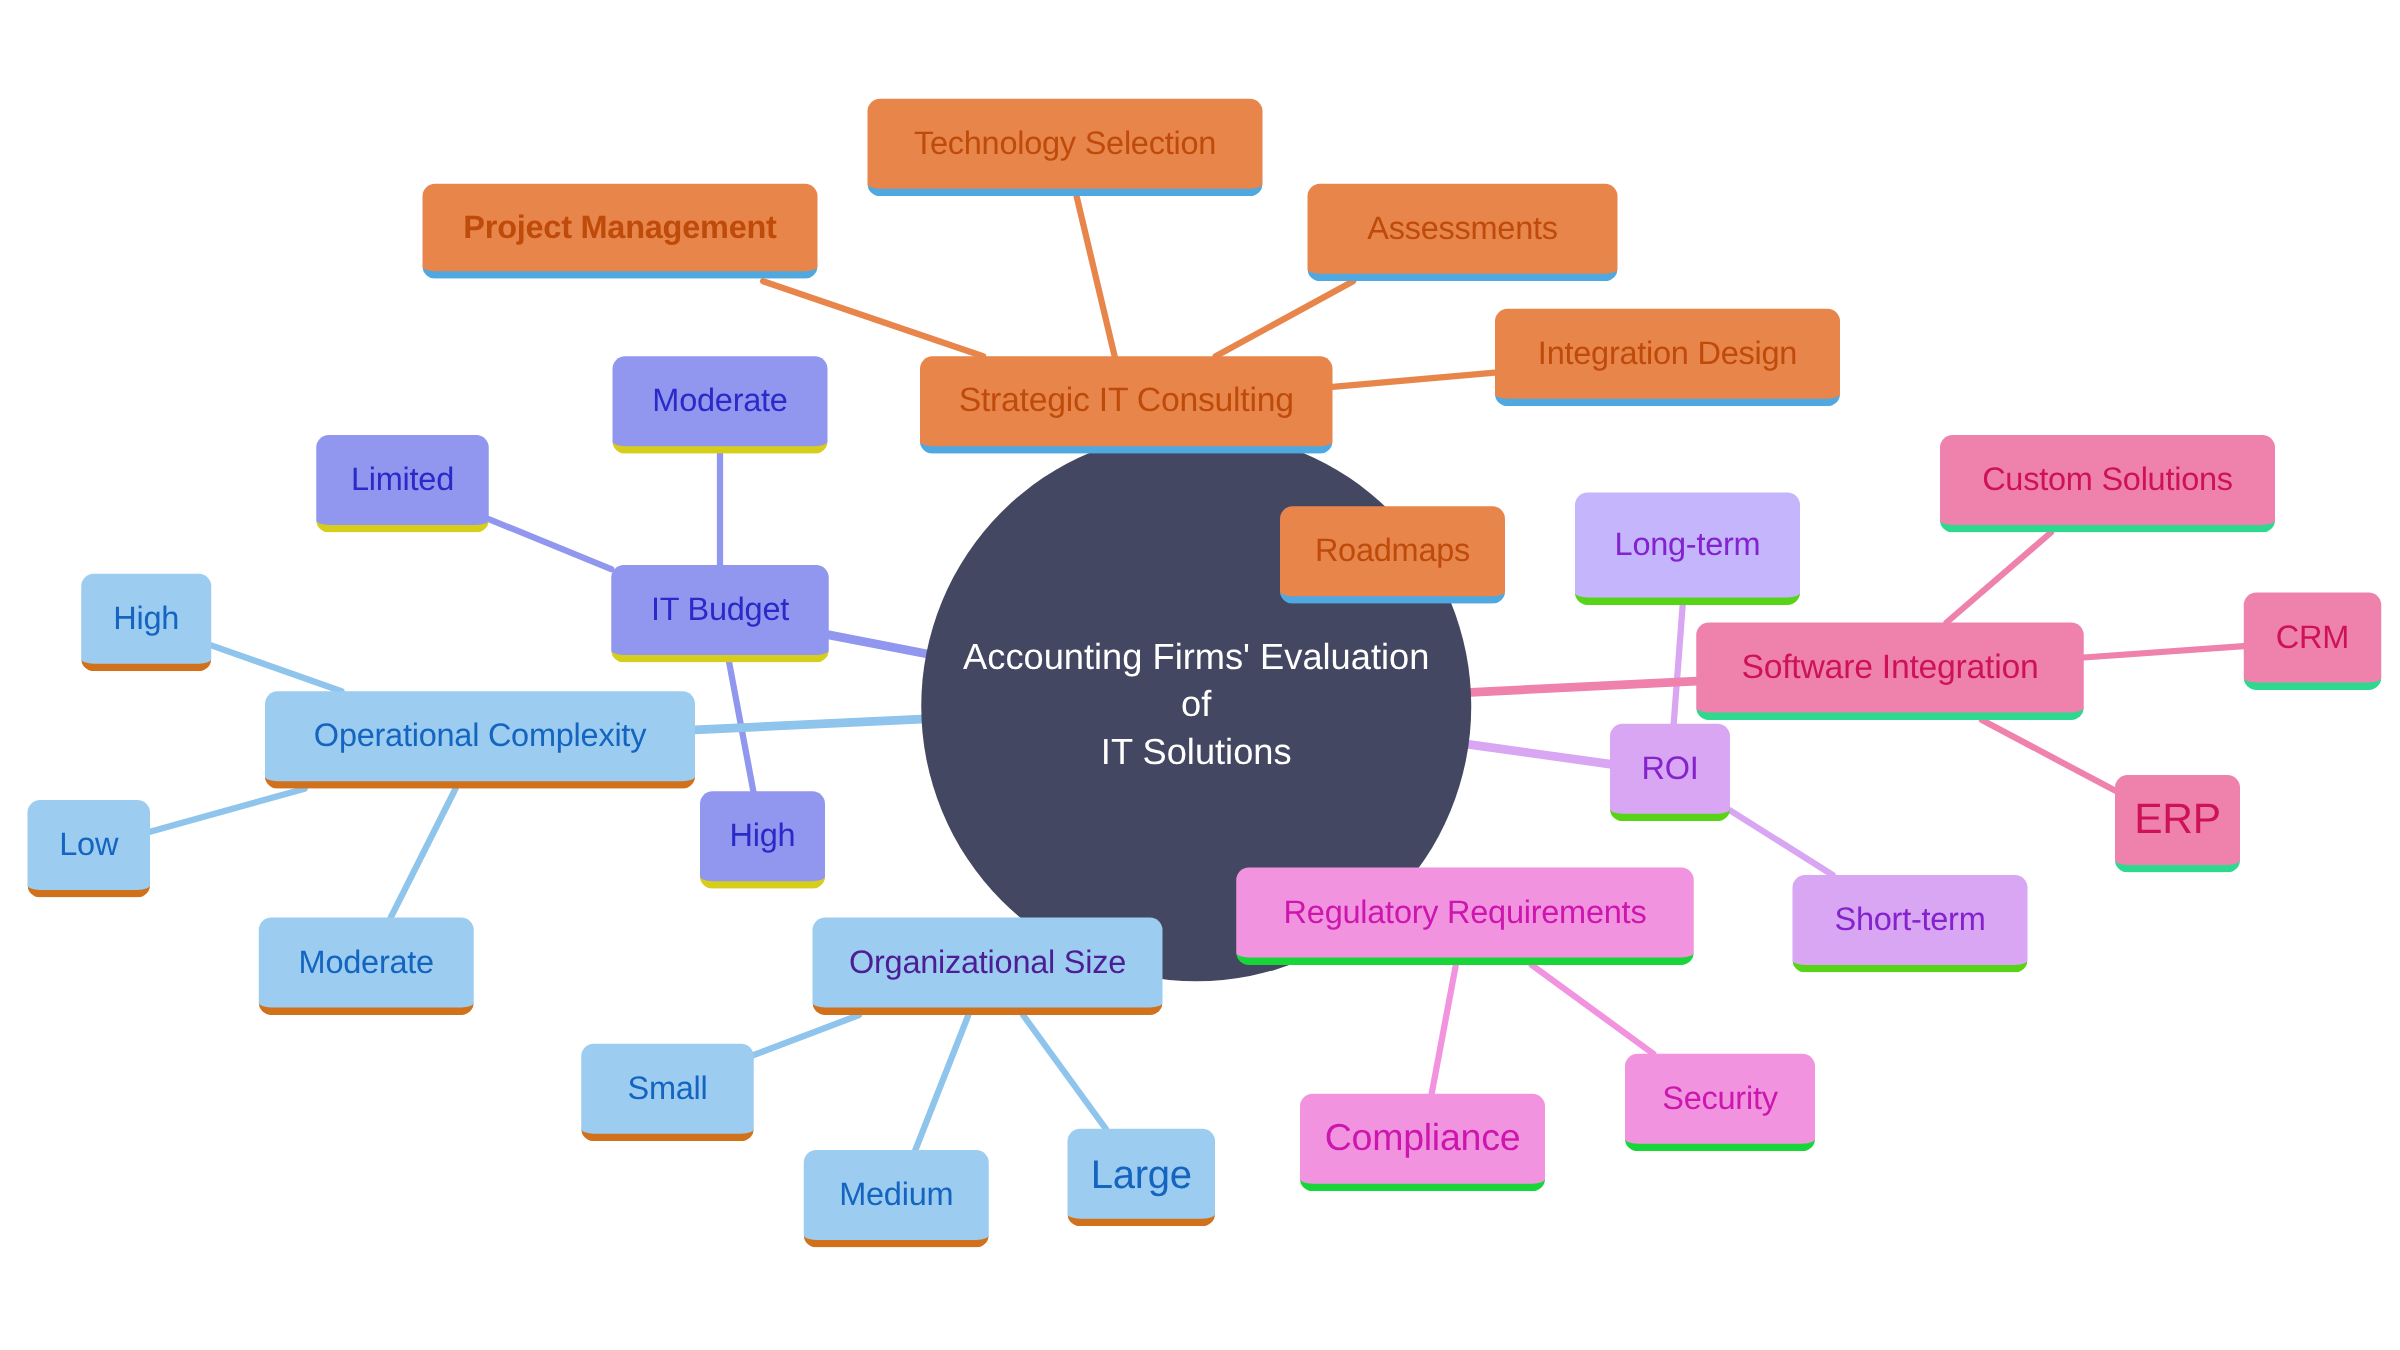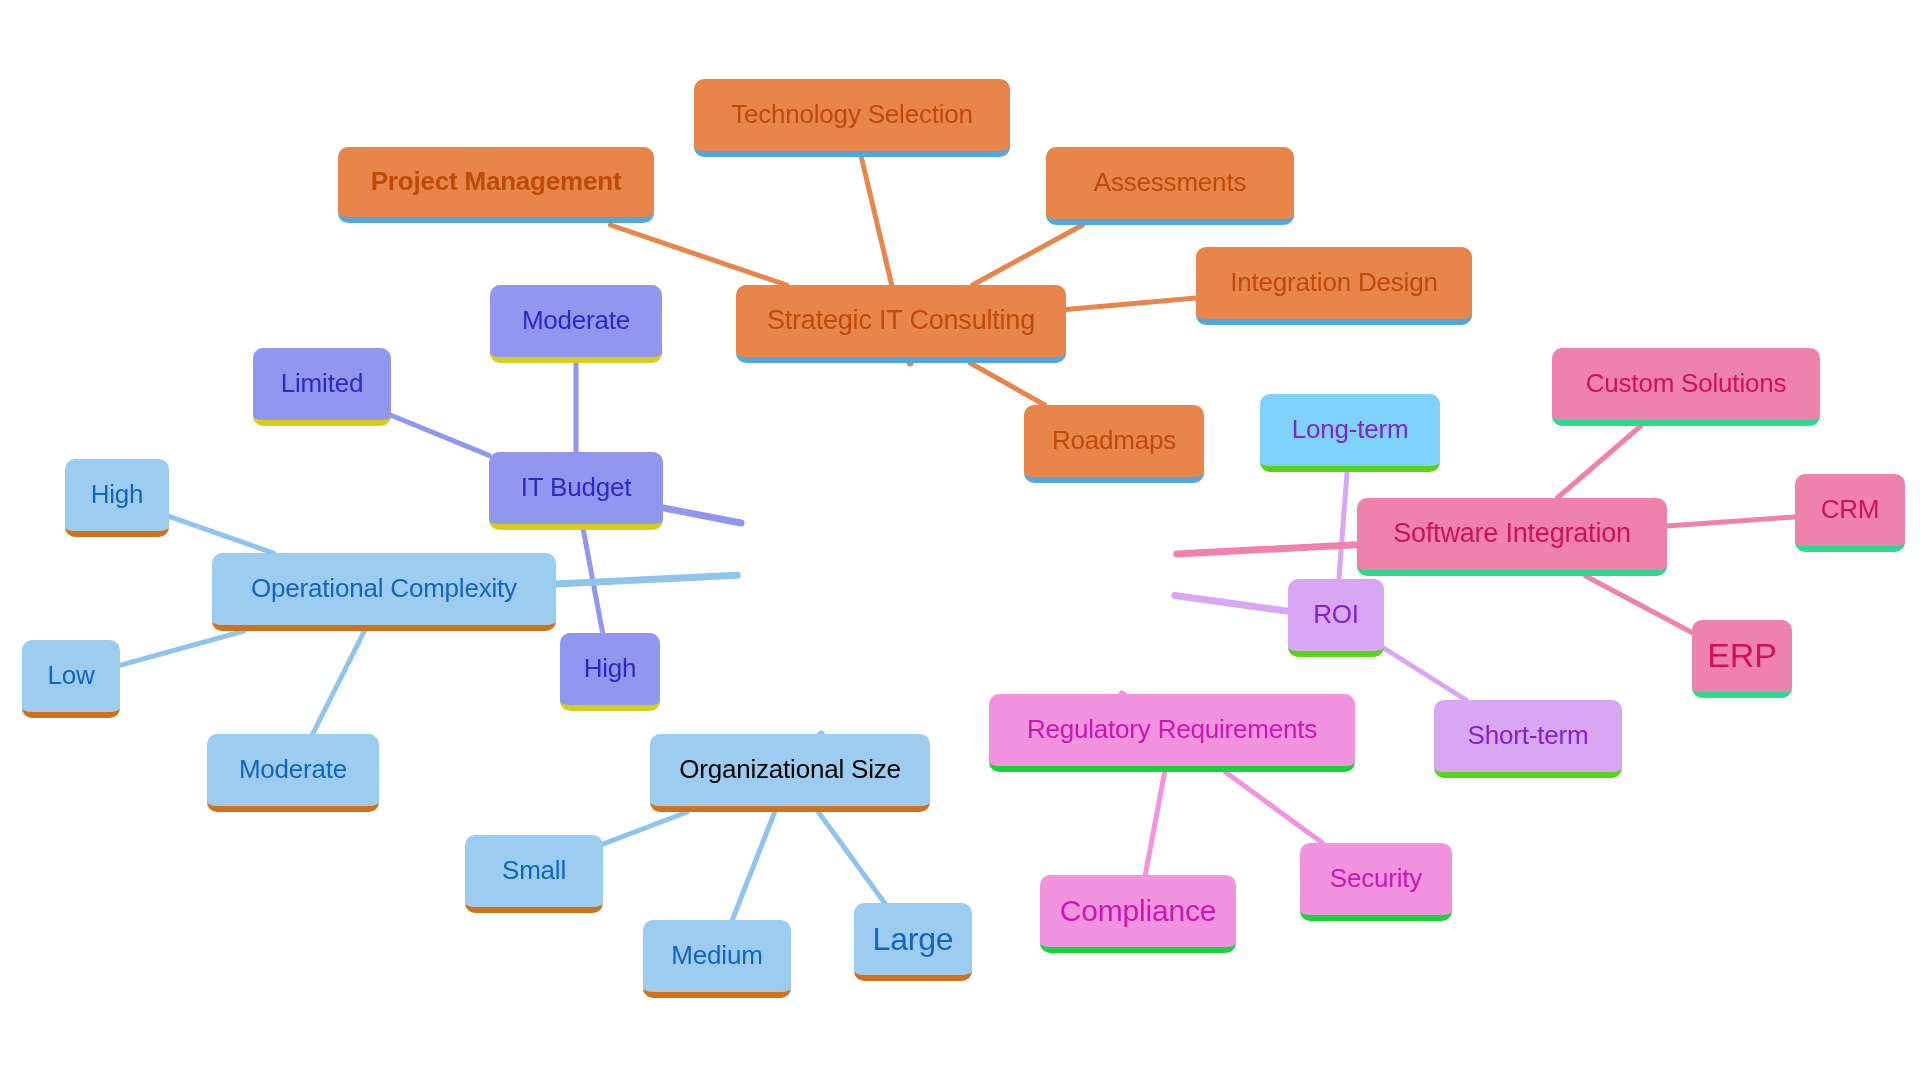--- a/index.html
+++ b/index.html
@@ -129,42 +129,42 @@
       </div>
       <div class="node" style="left: 212px; top: 553px; width: 344px; height: 78px; background: rgb(156, 205, 240); color: rgb(20, 100, 192); font-size: 26px; border-bottom: 6px solid rgb(210, 113, 27); z-index: 4;">
         <span class="node-label">Operational Complexity</span>
       </div>
       <div class="node" style="left: 22px; top: 640px; width: 98px; height: 78px; background: rgb(156, 205, 240); color: rgb(20, 100, 192); font-size: 26px; border-bottom: 6px solid rgb(210, 113, 27); z-index: 4;">
         <span class="node-label">Low</span>
       </div>
       <div class="node" style="left: 207px; top: 734px; width: 172px; height: 78px; background: rgb(156, 205, 240); color: rgb(20, 100, 192); font-size: 26px; border-bottom: 6px solid rgb(210, 113, 27); z-index: 4;">
         <span class="node-label">Moderate</span>
       </div>
-      <div class="node" style="left: 650px; top: 734px; width: 280px; height: 78px; background: rgb(156, 205, 240); color: #000000; font-size: 26px; border-bottom: 6px solid rgb(210, 113, 27); z-index: 4;">
+      <div class="node" style="left: 650px; top: 734px; width: 280px; height: 78px; background: rgb(156, 205, 240); color: #4c1d95; font-size: 26px; border-bottom: 6px solid rgb(210, 113, 27); z-index: 4;">
         <span class="node-label">Organizational Size</span>
       </div>
       <div class="node" style="left: 465px; top: 835px; width: 138px; height: 78px; background: rgb(156, 205, 240); color: rgb(20, 100, 192); font-size: 26px; border-bottom: 6px solid rgb(210, 113, 27); z-index: 4;">
         <span class="node-label">Small</span>
       </div>
       <div class="node" style="left: 643px; top: 920px; width: 148px; height: 78px; background: rgb(156, 205, 240); color: rgb(20, 100, 192); font-size: 26px; border-bottom: 6px solid rgb(210, 113, 27); z-index: 4;">
         <span class="node-label">Medium</span>
       </div>
       <div class="node" style="left: 854px; top: 903px; width: 118px; height: 78px; background: rgb(156, 205, 240); color: rgb(20, 100, 192); font-size: 32px; border-bottom: 6px solid rgb(210, 113, 27); z-index: 4;">
         <span class="node-label">Large</span>
       </div>
       <div class="node" style="left: 989px; top: 694px; width: 366px; height: 78px; background: rgb(242, 147, 224); color: rgb(204, 22, 174); font-size: 26px; border-bottom: 6px solid rgb(24, 213, 58); z-index: 4;">
         <span class="node-label">Regulatory Requirements</span>
       </div>
       <div class="node" style="left: 1040px; top: 875px; width: 196px; height: 78px; background: rgb(242, 147, 224); color: rgb(204, 22, 174); font-size: 30px; border-bottom: 6px solid rgb(24, 213, 58); z-index: 4;">
         <span class="node-label">Compliance</span>
       </div>
       <div class="node" style="left: 1300px; top: 843px; width: 152px; height: 78px; background: rgb(242, 147, 224); color: rgb(204, 22, 174); font-size: 26px; border-bottom: 6px solid rgb(24, 213, 58); z-index: 4;">
         <span class="node-label">Security</span>
       </div>
-      <div class="node" style="left: 1260px; top: 394px; width: 180px; height: 78px; background: #7dd3fc; color: rgb(132, 34, 206); font-size: 26px; border-bottom: 6px solid rgb(88, 212, 24); z-index: 4;">
+      <div class="node" style="left: 1260px; top: 394px; width: 180px; height: 90px; background: #c4b5fd; color: rgb(132, 34, 206); font-size: 26px; border-bottom: 6px solid rgb(88, 212, 24); z-index: 4;">
         <span class="node-label">Long-term</span>
       </div>
       <div class="node" style="left: 1288px; top: 579px; width: 96px; height: 78px; background: rgb(216, 166, 242); color: rgb(132, 34, 206); font-size: 26px; border-bottom: 6px solid rgb(88, 212, 24); z-index: 4;">
         <span class="node-label">ROI</span>
       </div>
       <div class="node" style="left: 1434px; top: 700px; width: 188px; height: 78px; background: rgb(216, 166, 242); color: rgb(132, 34, 206); font-size: 26px; border-bottom: 6px solid rgb(88, 212, 24); z-index: 4;">
         <span class="node-label">Short-term</span>
       </div>
       <div class="node" style="left: 1357px; top: 498px; width: 310px; height: 78px; background: rgb(238, 130, 173); color: rgb(206, 18, 87); font-size: 27px; border-bottom: 6px solid rgb(46, 216, 142); z-index: 4;">
         <span class="node-label">Software Integration</span>
@@ -172,13 +172,17 @@
       <div class="node" style="left: 1552px; top: 348px; width: 268px; height: 78px; background: rgb(238, 130, 173); color: rgb(206, 18, 87); font-size: 26px; border-bottom: 6px solid rgb(46, 216, 142); z-index: 4;">
         <span class="node-label">Custom Solutions</span>
       </div>
       <div class="node" style="left: 1795px; top: 474px; width: 110px; height: 78px; background: rgb(238, 130, 173); color: rgb(206, 18, 87); font-size: 26px; border-bottom: 6px solid rgb(46, 216, 142); z-index: 4;">
         <span class="node-label">CRM</span>
       </div>
       <div class="node" style="left: 1692px; top: 620px; width: 100px; height: 78px; background: rgb(238, 130, 173); color: rgb(206, 18, 87); font-size: 34px; border-bottom: 6px solid rgb(46, 216, 142); z-index: 4;">
         <span class="node-label">ERP</span>
       </div>
     </div>
+  <div class="center-node" id="center-node" style="left: 737px; top: 345px; width: 440px; height: 440px; background: rgb(67, 71, 97); color: rgb(255, 255, 255);">
+    <span class="center-label" style="white-space: pre-line;">Accounting Firms' Evaluation of
+IT Solutions</span>
+  </div>
 </div>
 
 </body></html>

